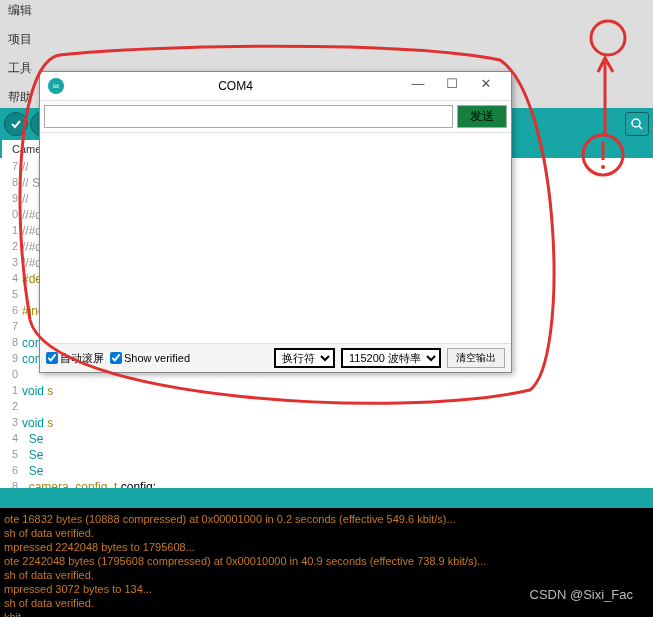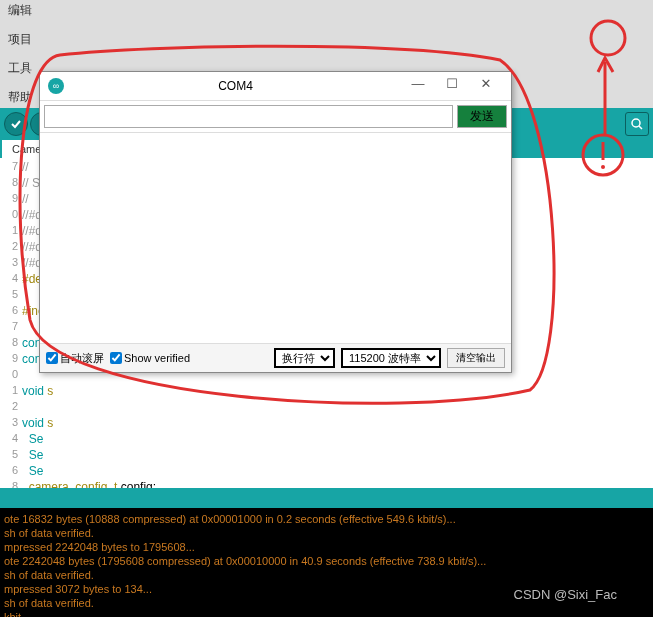--- a/index.html
+++ b/index.html
@@ -25,21 +25,21 @@
 .cm { color: #999; }
 .kw { color: #a08810; }
 .ty { color: #00979c; }
 .st { color: #00979c; }
 
 .divider { background: #17a5a5; height: 20px; }
 
 .console { background: #000; color: #c87820; font-family: Consolas, monospace; font-size: 11px; padding: 4px; height: 170px; overflow: hidden; line-height: 14px; }
 .console div { white-space: pre; }
 
-.watermark { position: absolute; right: 36px; bottom: 15px; color: #bbb; font-size: 13px; }
+.watermark { position: absolute; right: 20px; bottom: 15px; color: #bbb; font-size: 13px; }
 
 
 .dialog { position: absolute; left: 39px; top: 71px; width: 473px; height: 302px; background: #fff; border: 1px solid #888; box-shadow: 2px 2px 6px rgba(0,0,0,0.3); display: flex; flex-direction: column; }
 .dlg-title { background: #fff; display: flex; align-items: center; padding: 4px 8px; border-bottom: 1px solid #ddd; }
 .dlg-logo { width: 16px; height: 16px; background: #17a5a5; border-radius: 50%; margin-right: 6px; display: flex; align-items: center; justify-content: center; color: white; font-size: 9px; }
 .dlg-title-text { flex: 1; font-size: 12px; text-align: center; }
 .dlg-ctrl { width: 34px; height: 20px; text-align: center; cursor: pointer; font-size: 13px; color: #555; }
 .dlg-input-row { display: flex; padding: 4px; gap: 4px; }
 .dlg-input { flex: 1; border: 1px solid #aaa; padding: 2px 4px; font-size: 12px; background: #fff; }
 .dlg-send { padding: 2px 12px; font-size: 12px; border: 1px solid #aaa; background: #15803d; cursor: pointer; }

